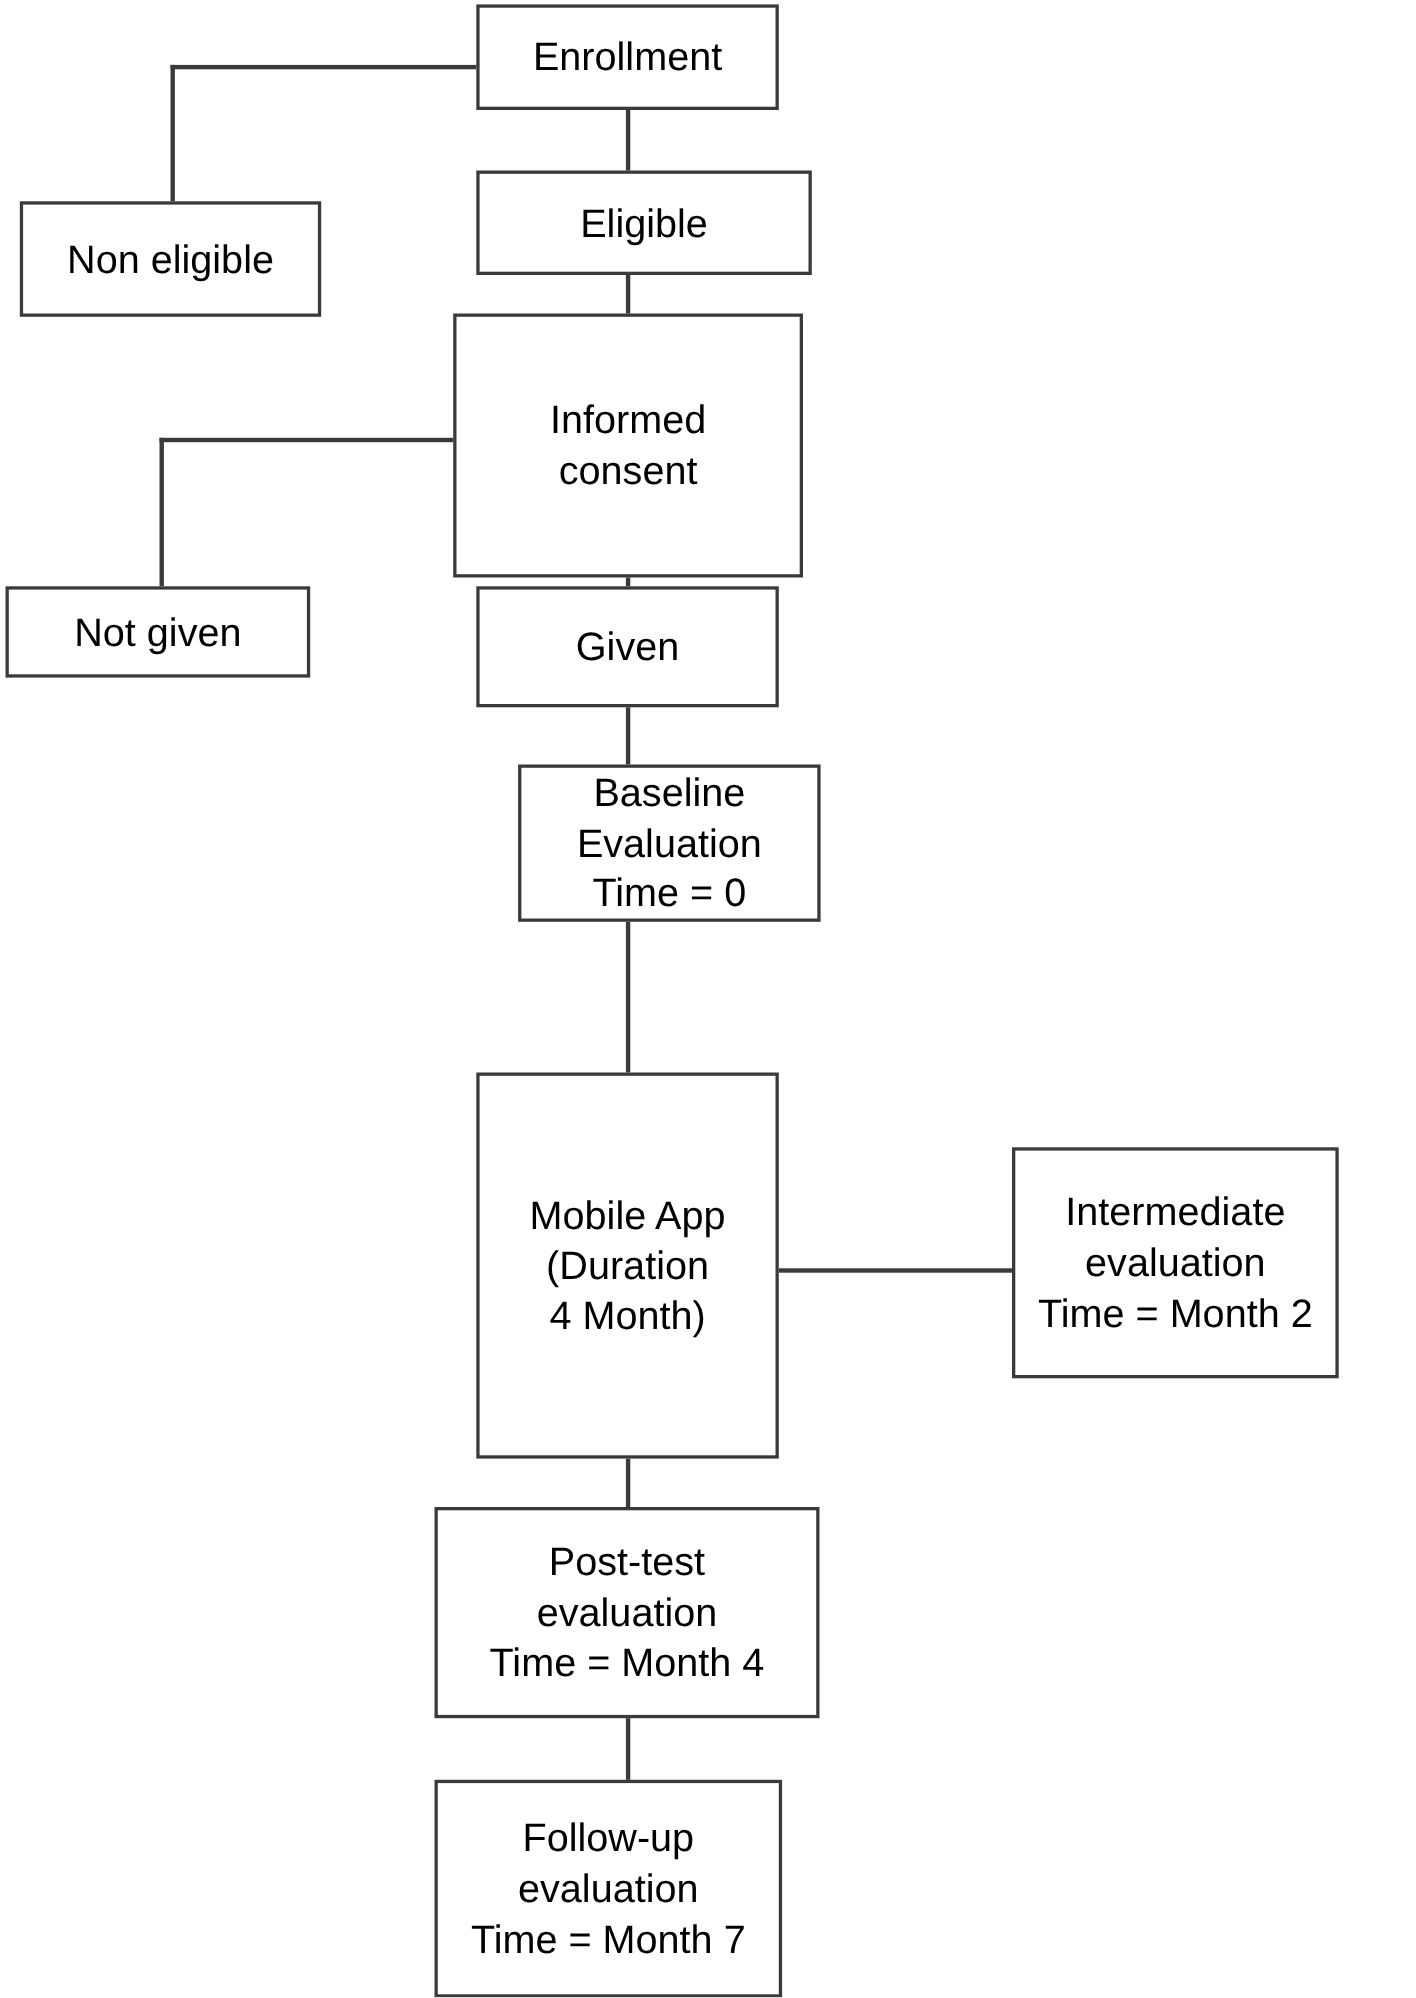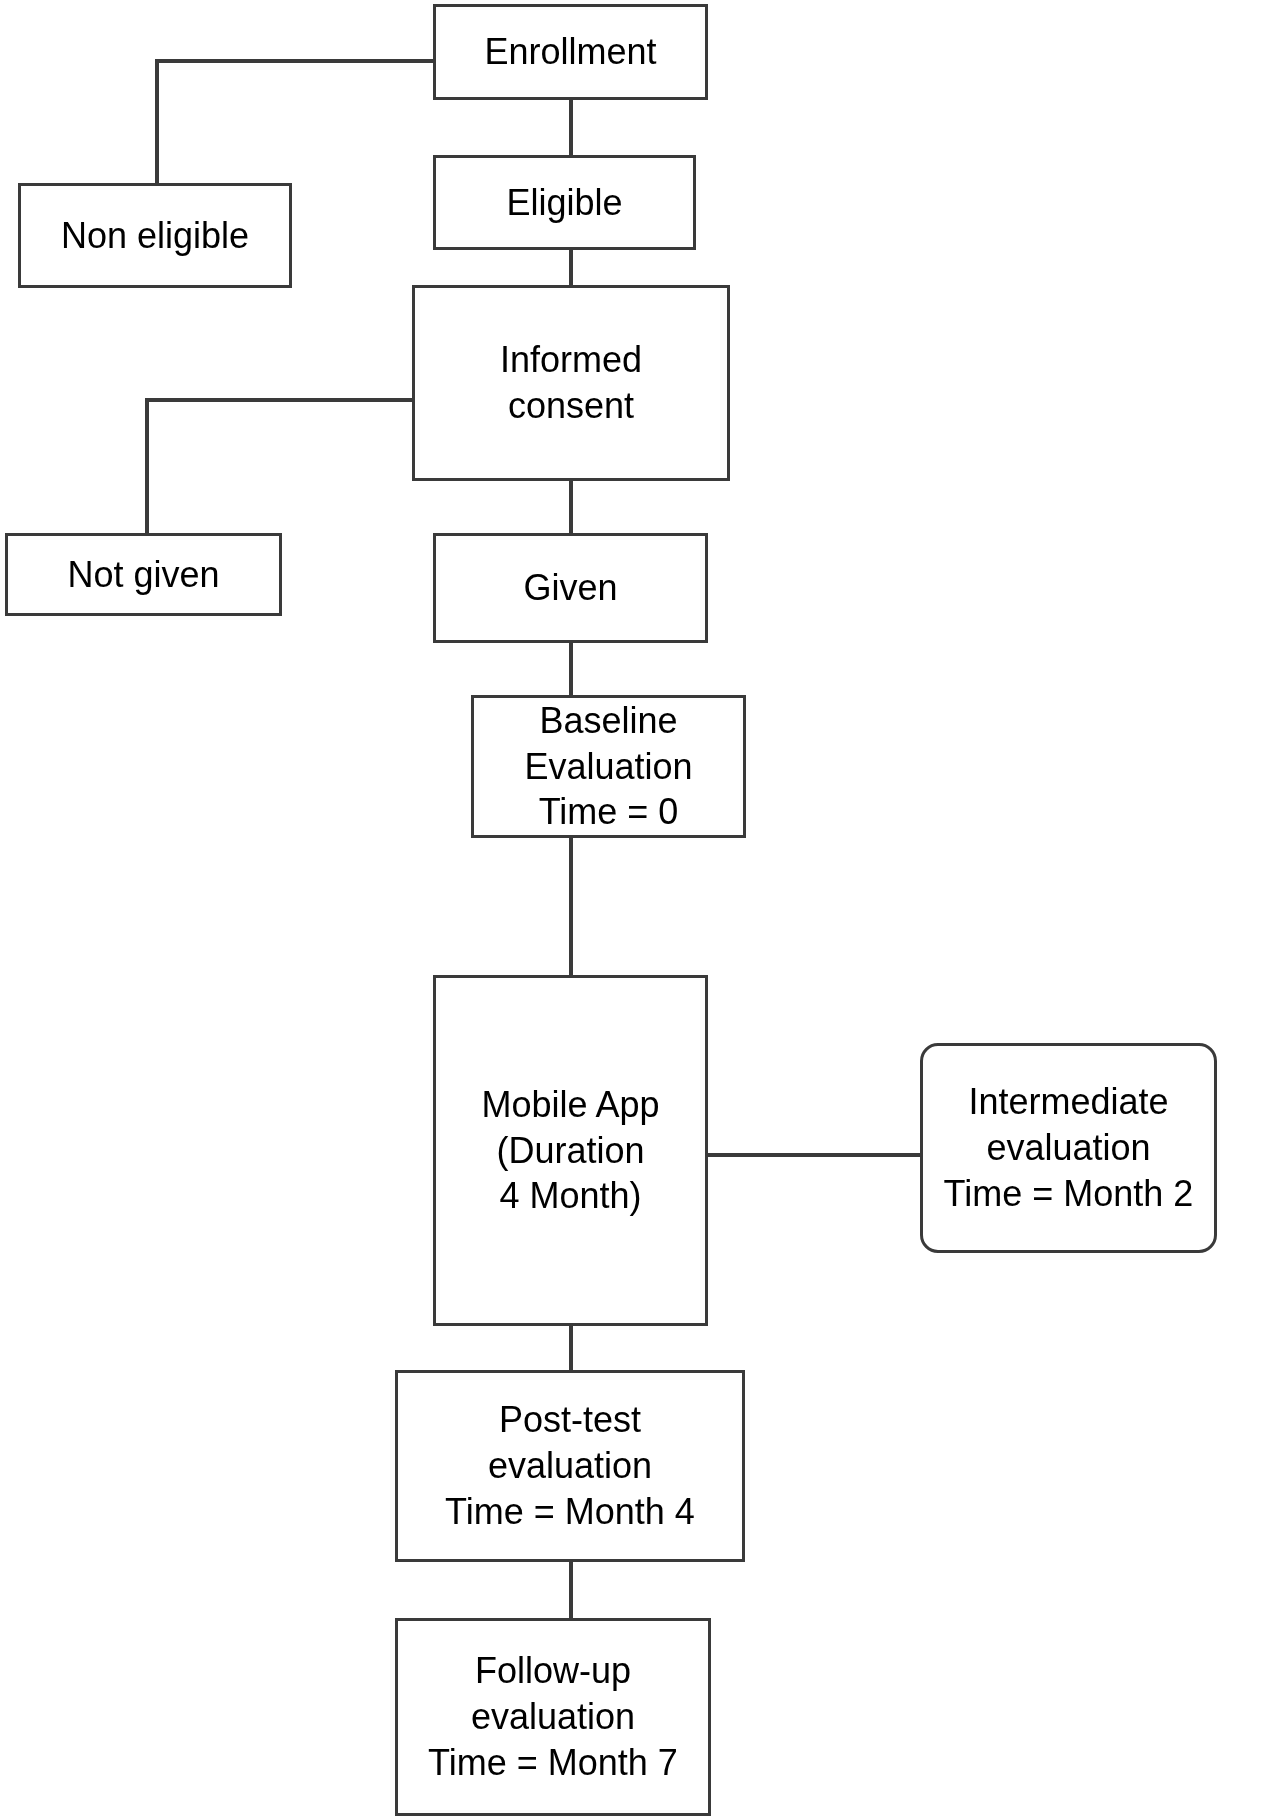--- a/index.html
+++ b/index.html
@@ -67,25 +67,25 @@
   <div class="conn v" style="left:569px; top:1560px; height:60px;"></div>
 
   <div class="node" style="left:433px; top:4px; width:275px; height:96px;">
     <span class="line">Enrollment</span>
   </div>
 
   <div class="node" style="left:18px; top:183px; width:274px; height:105px;">
     <span class="line">Non eligible</span>
   </div>
 
-  <div class="node" style="left:433px; top:155px; width:263px; height:95px;">
+  <div class="node" style="left:433px; top:155px; width:305px; height:95px;">
     <span class="line">Eligible</span>
   </div>
 
-  <div class="node" style="left:412px; top:285px; width:318px; height:196px;">
+  <div class="node" style="left:412px; top:285px; width:318px; height:240px;">
     <span class="line">Informed</span>
     <span class="line">consent</span>
   </div>
 
   <div class="node" style="left:5px; top:533px; width:277px; height:83px;">
     <span class="line">Not given</span>
   </div>
 
   <div class="node" style="left:433px; top:533px; width:275px; height:110px;">
     <span class="line">Given</span>
@@ -96,21 +96,21 @@
     <span class="line">Evaluation</span>
     <span class="line">Time = 0</span>
   </div>
 
   <div class="node" style="left:433px; top:975px; width:275px; height:351px;">
     <span class="line">Mobile App</span>
     <span class="line">(Duration</span>
     <span class="line">4 Month)</span>
   </div>
 
-  <div class="node" style="left:920px; top:1043px; width:297px; height:210px;border-radius:18px;">
+  <div class="node" style="left:920px; top:1043px; width:297px; height:210px;">
     <span class="line">Intermediate</span>
     <span class="line">evaluation</span>
     <span class="line">Time = Month 2</span>
   </div>
 
   <div class="node" style="left:395px; top:1370px; width:350px; height:192px;">
     <span class="line">Post-test</span>
     <span class="line">evaluation</span>
     <span class="line">Time = Month 4</span>
   </div>

